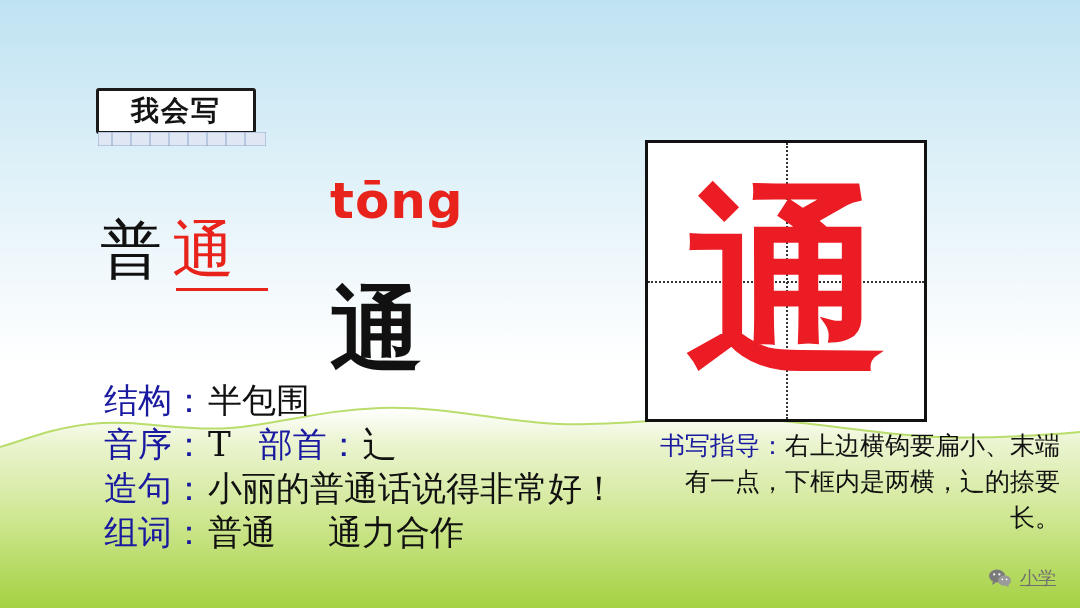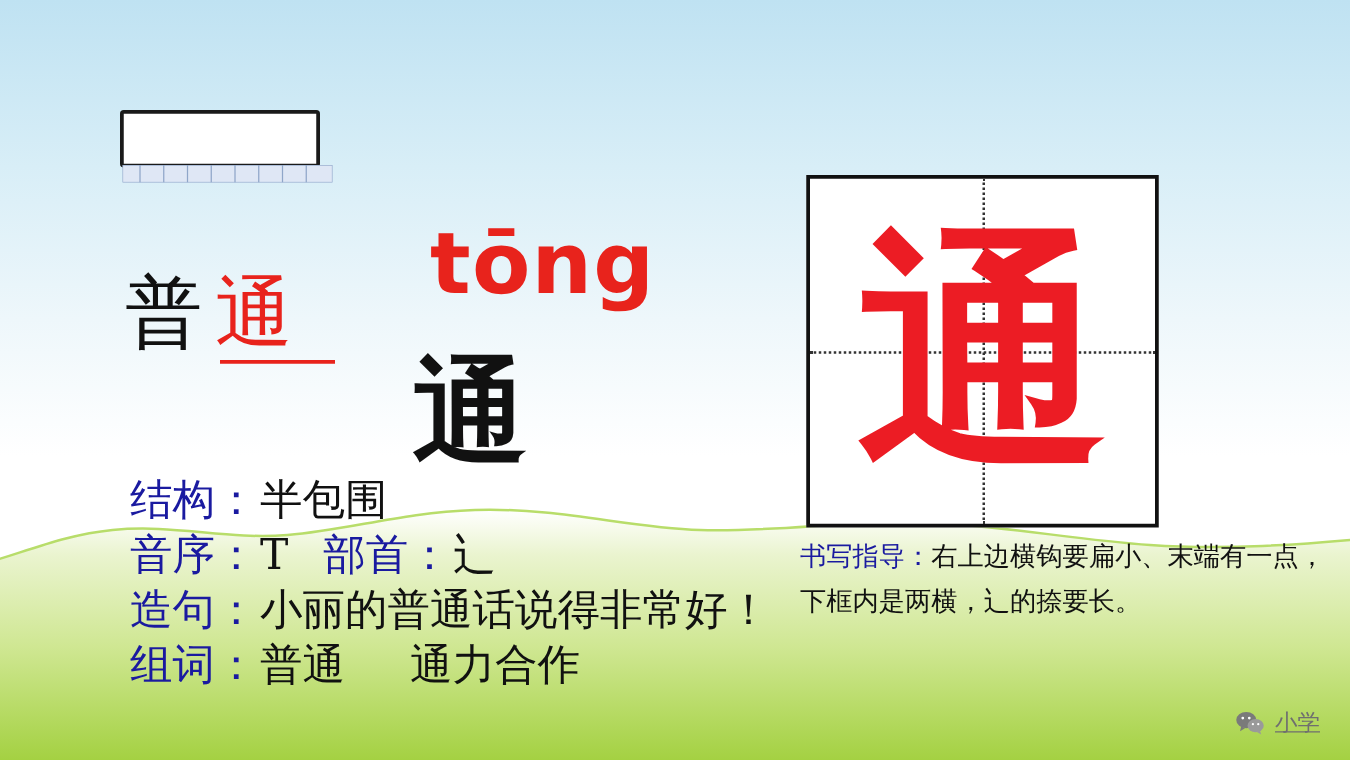--- a/index.html
+++ b/index.html
@@ -80,24 +80,24 @@
     position: absolute;
     left: 176px;
     top: 288px;
     width: 92px;
     height: 3px;
     background: #e8231c;
   }
   
   .pinyin {
     position: absolute;
-    left: 344px;
+    left: 330px;
     top: 172px;
     font-family: "DejaVu Sans", sans-serif;
-    font-size: 68px;
+    font-size: 50px;
     font-weight: bold;
     color: #e8231c;
     letter-spacing: 1px;
   }
   
   .bigchar {
     position: absolute;
     left: 330px;
     top: 268px;
     font-family: "DejaVu Serif", serif;
@@ -174,24 +174,25 @@
     font-weight: bold;
     color: #ec1c24;
     line-height: 1;
   }
   
   .guidance {
     position: absolute;
     left: 640px;
     top: 428px;
     width: 420px;
-    font-size: 21px;
+    font-size: 25px;
     line-height: 36px;
     color: #111111;
-    font-family: Liberation Sans, sans-serif;
+    font-family: Liberation Serif, serif;
+    text-align: right;
   }
   .guidance .g-key {
     color: #1a1aa0;
   }
   
   .watermark {
     position: absolute;
     right: 24px;
     bottom: 18px;
     display: flex;
@@ -220,20 +221,21 @@
         <stop offset="55%" stop-color="#cfe792"></stop>
         <stop offset="100%" stop-color="#a4d142"></stop>
       </linearGradient>
     </defs>
     <path d="M0,95 C40,84 70,70 110,66 C160,61 200,74 250,70 C300,66 340,52 400,50 C470,48 520,64 580,66 C640,68 700,58 760,60 C820,62 880,74 940,78 C1000,82 1060,78 1120,72 L1120,250 L0,250 Z" fill="url(#grassGrad)"></path>
     <path d="M0,95 C40,84 70,70 110,66 C160,61 200,74 250,70 C300,66 340,52 400,50 C470,48 520,64 580,66 C640,68 700,58 760,60 C820,62 880,74 940,78 C1000,82 1060,78 1120,72" fill="none" stroke="#b8dd6a" stroke-width="2"></path>
   </svg>
 
   <div class="title-badge">
     <div class="plate"></div>
+    <div class="label">我会写</div>
     <svg class="base" viewBox="0 0 168 14" preserveAspectRatio="none">
       <rect x="0" y="0" width="168" height="14" fill="#dfe7f5" stroke="#8fa6c9" stroke-width="1"></rect>
       <g stroke="#8fa6c9" stroke-width="1">
         <line x1="14" y1="0" x2="14" y2="14"></line>
         <line x1="33" y1="0" x2="33" y2="14"></line>
         <line x1="52" y1="0" x2="52" y2="14"></line>
         <line x1="71" y1="0" x2="71" y2="14"></line>
         <line x1="90" y1="0" x2="90" y2="14"></line>
         <line x1="109" y1="0" x2="109" y2="14"></line>
         <line x1="128" y1="0" x2="128" y2="14"></line>

